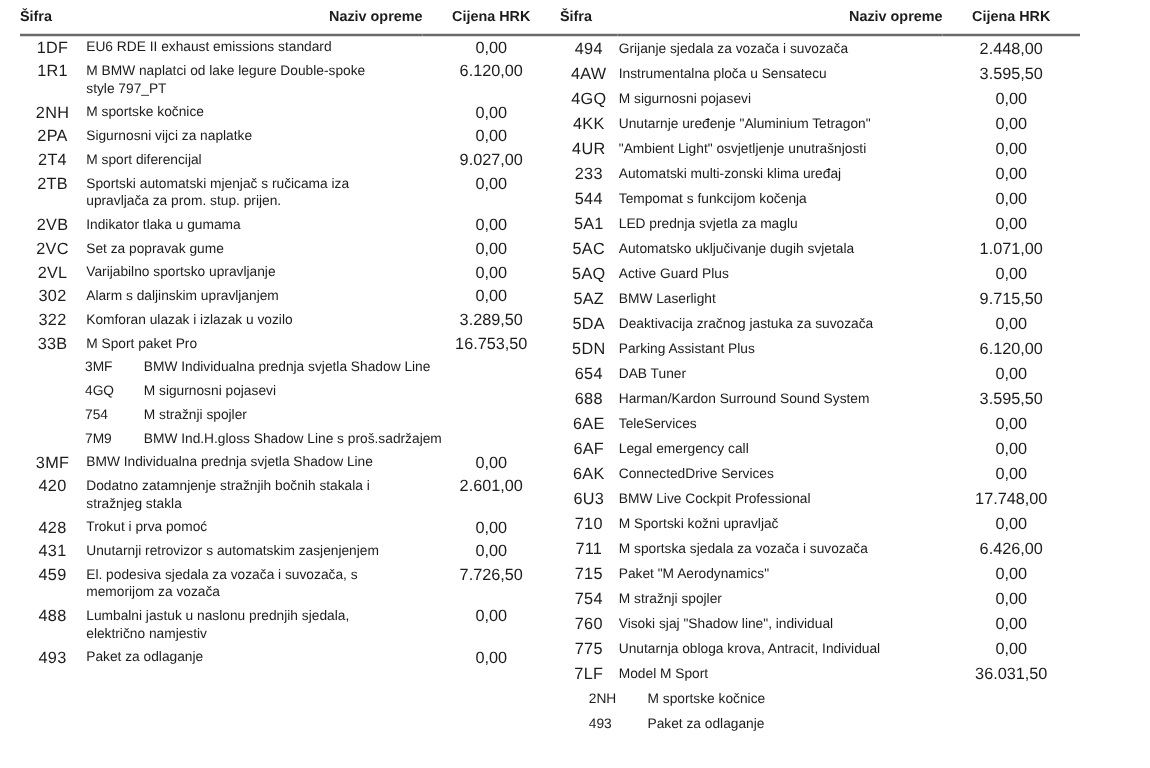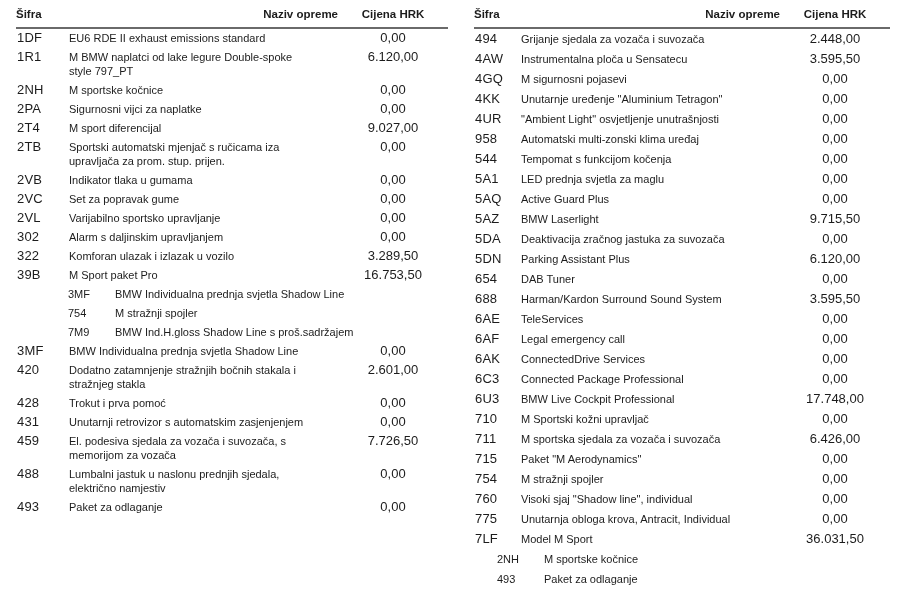--- a/index.html
+++ b/index.html
@@ -14,21 +14,21 @@
     font-family: "Liberation Sans", "DejaVu Sans", sans-serif;
     color: #1c1c1c;
     -webkit-font-smoothing: antialiased;
   }
   .page {
     box-sizing: border-box;
     width: 920px;
     height: 614px;
     padding: 7px 0 0 16px;
     display: flex;
-    gap: 26px;
+    gap: 0;
     align-items: flex-start;
   }
   table.equip {
     border-collapse: collapse;
     table-layout: fixed;
   }
   table.t-left  { width: 432px; }
   table.t-right { width: 416px; }
 
   table.t-left  col.code  { width: 52px; }
@@ -53,20 +53,21 @@
   td {
     vertical-align: top;
     line-height: 14px;
   }
   .t-left  td { padding-top: 2px; padding-bottom: 3px; }
   .t-right td { padding-top: 3px; padding-bottom: 3px; }
 
   td.c-code {
     font-size: 13px;
     letter-spacing: 0.2px;
+    text-align: center;
   }
   td.c-name {
     font-size: 11px;
     white-space: pre-line;
     padding-right: 6px;
   }
   td.c-price {
     font-size: 13px;
     text-align: center;
     white-space: nowrap;
@@ -153,26 +154,29 @@
           <td class="c-code">302</td>
           <td class="c-name">Alarm s daljinskim upravljanjem</td>
           <td class="c-price">0,00</td>
         </tr>
         <tr>
           <td class="c-code">322</td>
           <td class="c-name">Komforan ulazak i izlazak u vozilo</td>
           <td class="c-price">3.289,50</td>
         </tr>
         <tr>
-          <td class="c-code">39B</td>
+          <td class="c-code">33B</td>
           <td class="c-name">M Sport paket Pro</td>
           <td class="c-price">16.753,50</td>
         </tr>
         <tr>
           <td class="c-sub" colspan="3"><span class="sub-code">3MF</span><span class="sub-name">BMW Individualna prednja svjetla Shadow Line</span></td>
+        </tr>
+        <tr>
+          <td class="c-sub" colspan="3"><span class="sub-code">4GQ</span><span class="sub-name">M sigurnosni pojasevi</span></td>
         </tr>
         <tr>
           <td class="c-sub" colspan="3"><span class="sub-code">754</span><span class="sub-name">M stražnji spojler</span></td>
         </tr>
         <tr>
           <td class="c-sub" colspan="3"><span class="sub-code">7M9</span><span class="sub-name">BMW Ind.H.gloss Shadow Line s proš.sadržajem</span></td>
         </tr>
         <tr>
           <td class="c-code">3MF</td>
           <td class="c-name">BMW Individualna prednja svjetla Shadow Line</td>
@@ -247,33 +251,38 @@
           <td class="c-code">4KK</td>
           <td class="c-name">Unutarnje uređenje "Aluminium Tetragon"</td>
           <td class="c-price">0,00</td>
         </tr>
         <tr>
           <td class="c-code">4UR</td>
           <td class="c-name">"Ambient Light" osvjetljenje unutrašnjosti</td>
           <td class="c-price">0,00</td>
         </tr>
         <tr>
-          <td class="c-code">958</td>
+          <td class="c-code">233</td>
           <td class="c-name">Automatski multi-zonski klima uređaj</td>
           <td class="c-price">0,00</td>
         </tr>
         <tr>
           <td class="c-code">544</td>
           <td class="c-name">Tempomat s funkcijom kočenja</td>
           <td class="c-price">0,00</td>
         </tr>
         <tr>
           <td class="c-code">5A1</td>
           <td class="c-name">LED prednja svjetla za maglu</td>
           <td class="c-price">0,00</td>
+        </tr>
+        <tr>
+          <td class="c-code">5AC</td>
+          <td class="c-name">Automatsko uključivanje dugih svjetala</td>
+          <td class="c-price">1.071,00</td>
         </tr>
         <tr>
           <td class="c-code">5AQ</td>
           <td class="c-name">Active Guard Plus</td>
           <td class="c-price">0,00</td>
         </tr>
         <tr>
           <td class="c-code">5AZ</td>
           <td class="c-name">BMW Laserlight</td>
           <td class="c-price">9.715,50</td>
@@ -307,25 +316,20 @@
           <td class="c-code">6AF</td>
           <td class="c-name">Legal emergency call</td>
           <td class="c-price">0,00</td>
         </tr>
         <tr>
           <td class="c-code">6AK</td>
           <td class="c-name">ConnectedDrive Services</td>
           <td class="c-price">0,00</td>
         </tr>
         <tr>
-          <td class="c-code">6C3</td>
-          <td class="c-name">Connected Package Professional</td>
-          <td class="c-price">0,00</td>
-        </tr>
-        <tr>
           <td class="c-code">6U3</td>
           <td class="c-name">BMW Live Cockpit Professional</td>
           <td class="c-price">17.748,00</td>
         </tr>
         <tr>
           <td class="c-code">710</td>
           <td class="c-name">M Sportski kožni upravljač</td>
           <td class="c-price">0,00</td>
         </tr>
         <tr>

